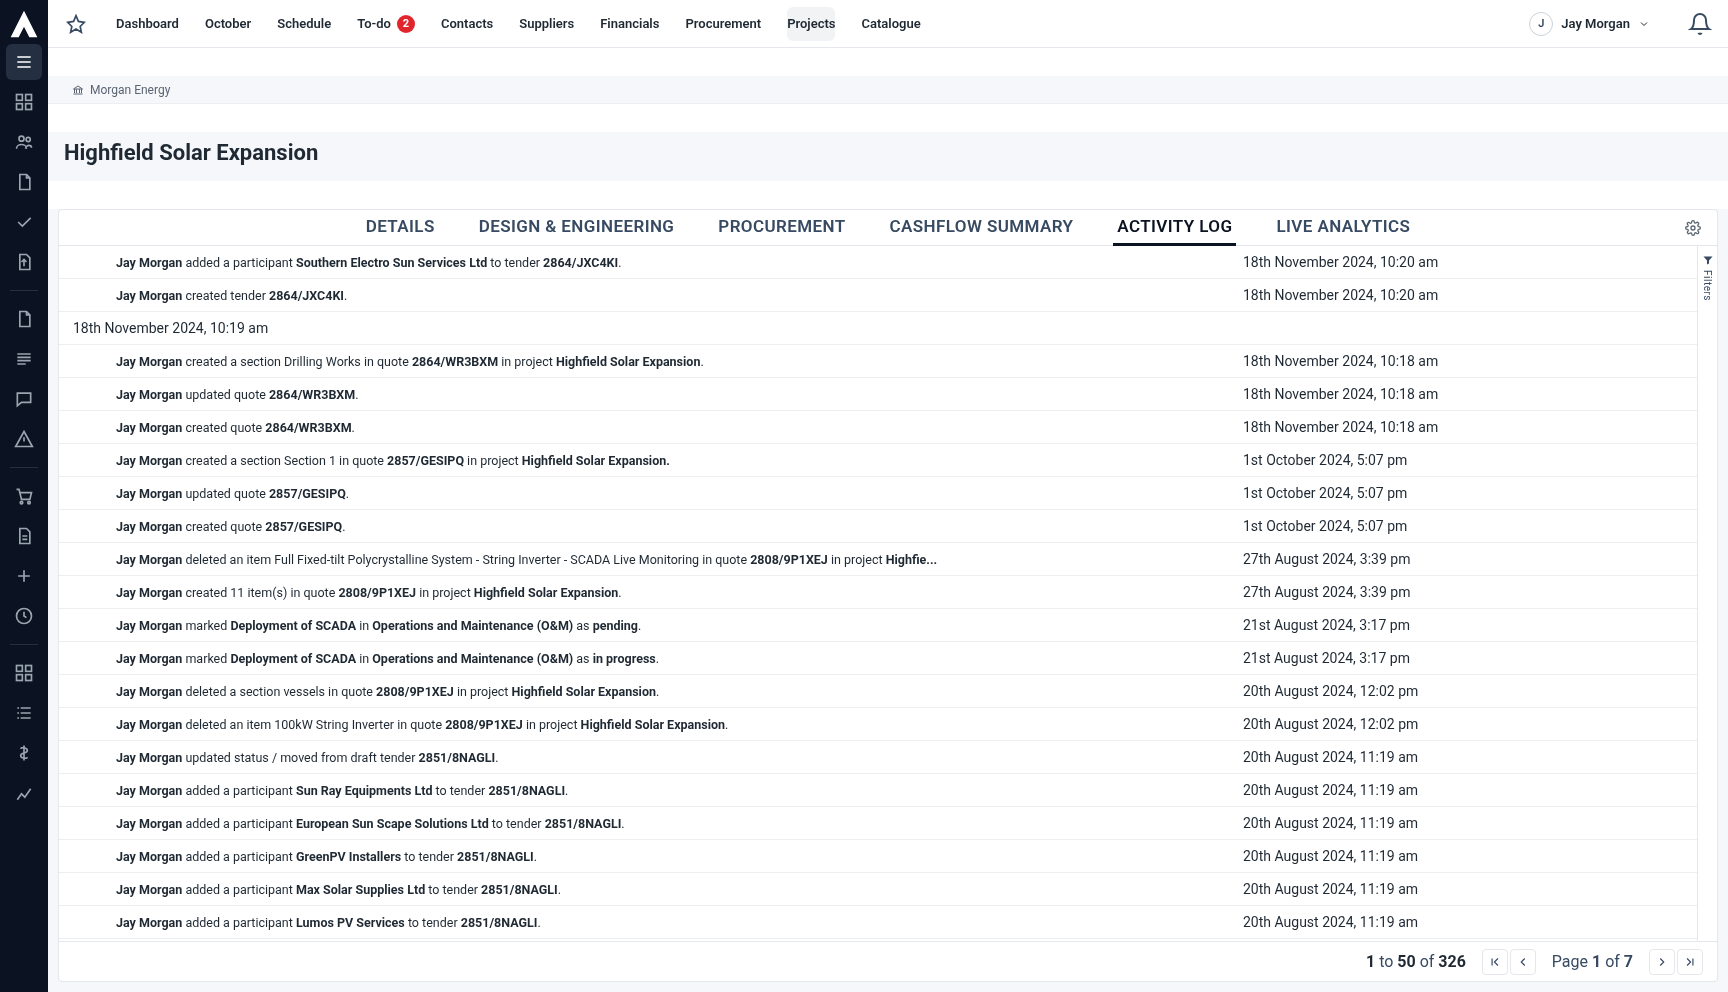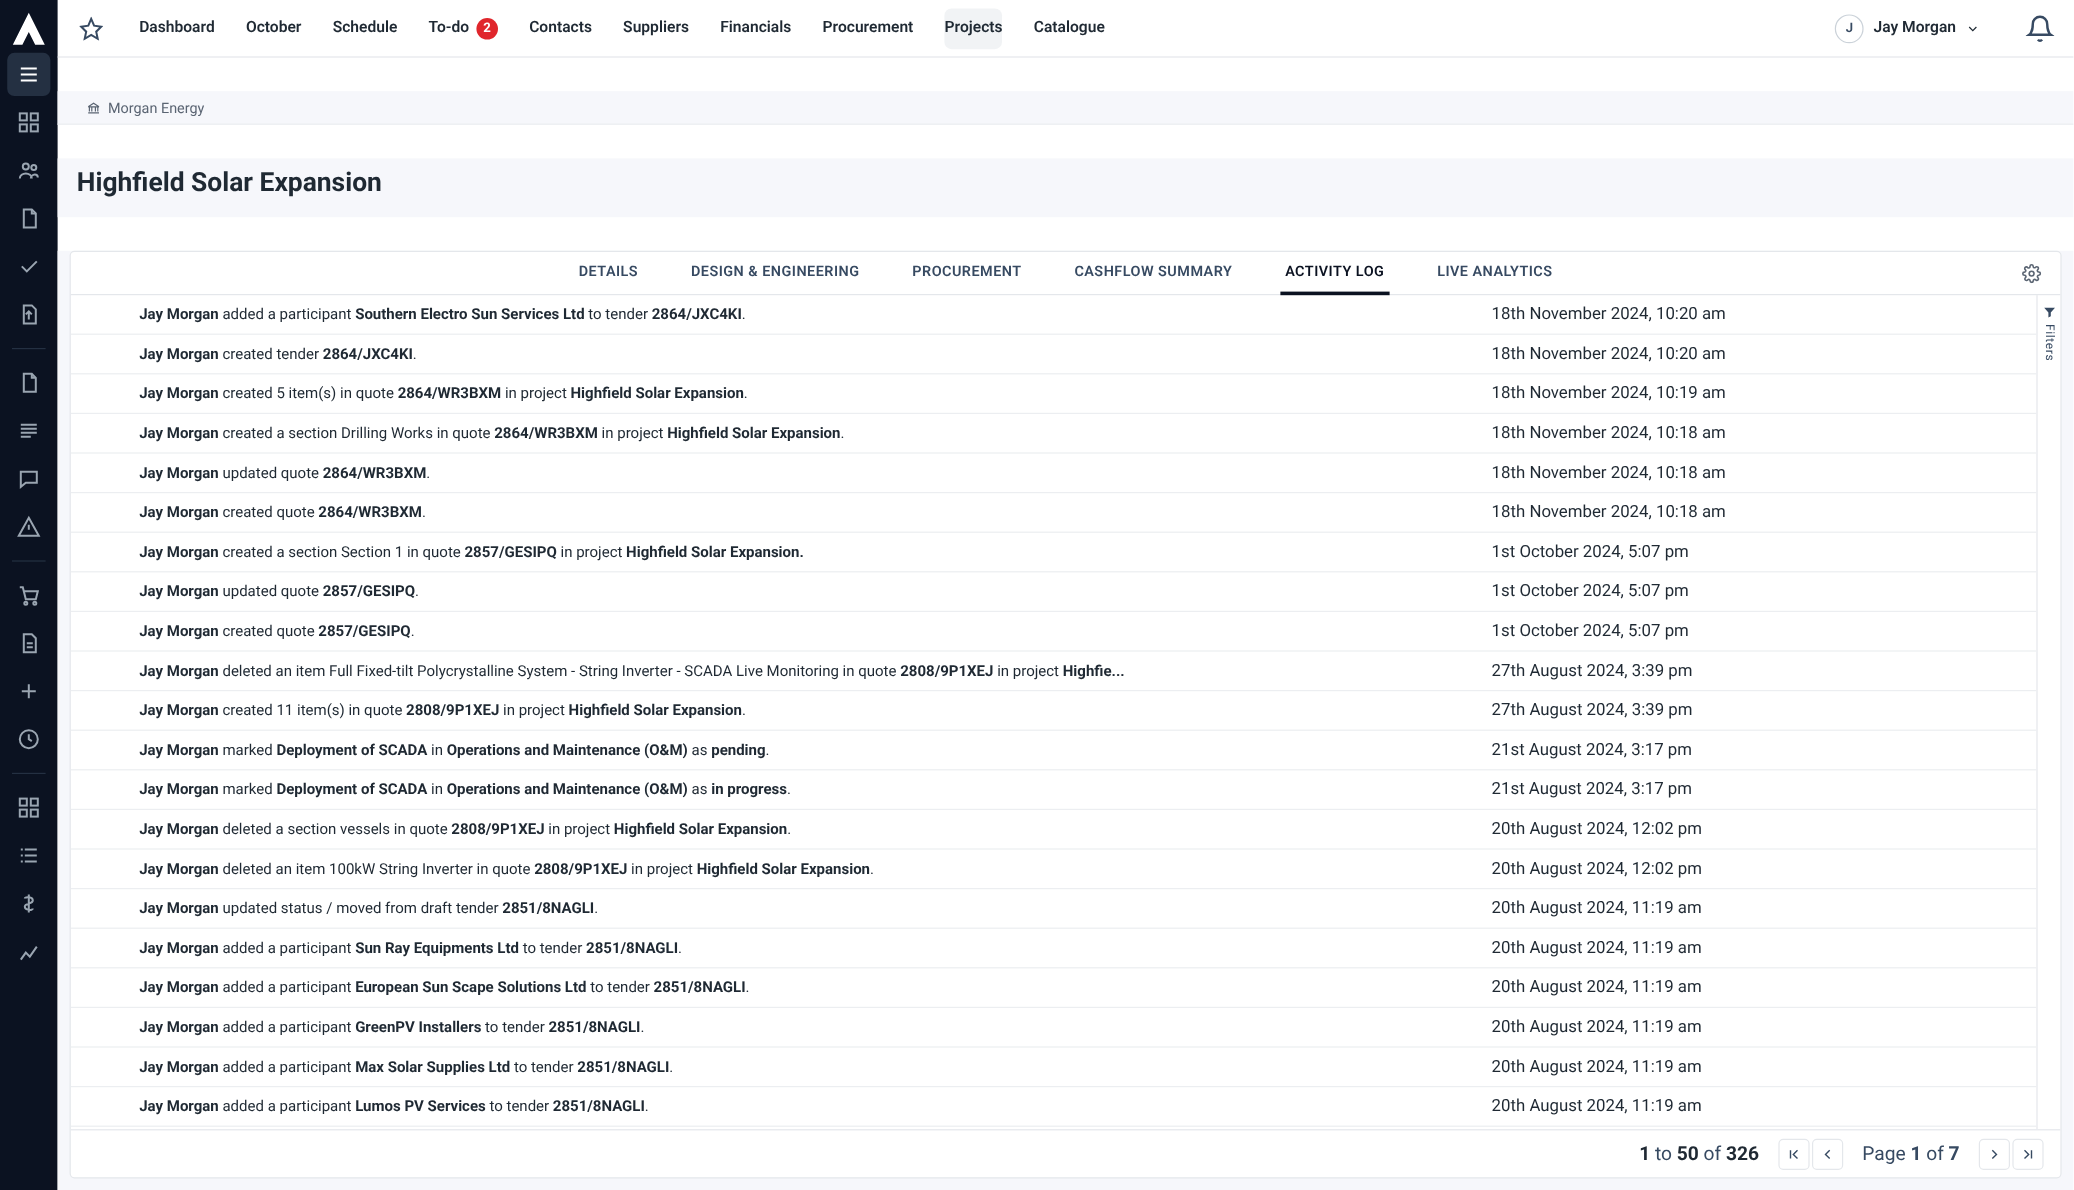--- a/index.html
+++ b/index.html
@@ -39,21 +39,21 @@
   .title-band { background:#f6f7fb; padding:8px 16px 16px; }
   .title-band h1 { font-size:22px; font-weight:700; color:#1f2933; }
 
   
   .content-wrap { flex:1; display:flex; min-height:0; background:#f6f7fb; padding:0 10px 10px; gap:0; }
   .card { background:#fff; border:1px solid #e4e7eb; border-radius:4px; flex:1; display:flex; flex-direction:column; min-height:0; }
 
   
   .tabs-row { display:flex; align-items:center; justify-content:center; border-bottom:1px solid #e4e7eb; position:relative; height:36px; }
   .tabs { display:flex; gap:36px; }
-  .tab { font-size:12px; letter-spacing:0.4px; font-weight:600; color:#374a62; cursor:pointer; padding:0 4px; height:36px; display:flex; align-items:center; border-bottom:3px solid transparent; }
+  .tab { font-size:17px; letter-spacing:0.4px; font-weight:600; color:#374a62; cursor:pointer; padding:0 4px; height:36px; display:flex; align-items:center; border-bottom:3px solid transparent; }
   .tab.active { border-bottom-color:#0b1221; color:#0b1221; }
   .gear-btn { position:absolute; right:12px; width:24px; height:24px; display:flex; align-items:center; justify-content:center; cursor:pointer; color:#5b6573; }
   .gear-btn svg { width:16px; height:16px; }
 
   
   .list-area { flex:1; display:flex; min-height:0; }
   .log-panel { flex:1; overflow:auto; min-height:0; }
   .filter-rail { width:20px; border-left:1px solid #e4e7eb; display:flex; flex-direction:column; align-items:center; padding-top:8px; gap:4px; cursor:pointer; flex-shrink:0; }
   .filter-rail .flabel { writing-mode: vertical-rl; font-size:10px; color:#374a62; transform: rotate(0deg); letter-spacing:0.5px; }
   .filter-rail svg { width:12px; height:12px; color:#374a62; }
@@ -258,21 +258,20 @@
         <div class="log-panel">
             <div class="log-row">
               <div class="log-text"><b>Jay Morgan</b> added a participant <b>Southern Electro Sun Services Ltd</b> to tender <b>2864/JXC4KI</b>.</div>
               <div class="log-time">18th November 2024, 10:20 am</div>
             </div>
             <div class="log-row">
               <div class="log-text"><b>Jay Morgan</b> created tender <b>2864/JXC4KI</b>.</div>
               <div class="log-time">18th November 2024, 10:20 am</div>
             </div>
             <div class="log-row">
-              <div class="log-text"><b>Jay Morgan</b> created 5 item(s) in quote <b>2864/WR3BXM</b> in project <b>Highfield Solar Expansion</b>.</div>
               <div class="log-time">18th November 2024, 10:19 am</div>
             </div>
             <div class="log-row">
               <div class="log-text"><b>Jay Morgan</b> created a section Drilling Works in quote <b>2864/WR3BXM</b> in project <b>Highfield Solar Expansion</b>.</div>
               <div class="log-time">18th November 2024, 10:18 am</div>
             </div>
             <div class="log-row">
               <div class="log-text"><b>Jay Morgan</b> updated quote <b>2864/WR3BXM</b>.</div>
               <div class="log-time">18th November 2024, 10:18 am</div>
             </div>

